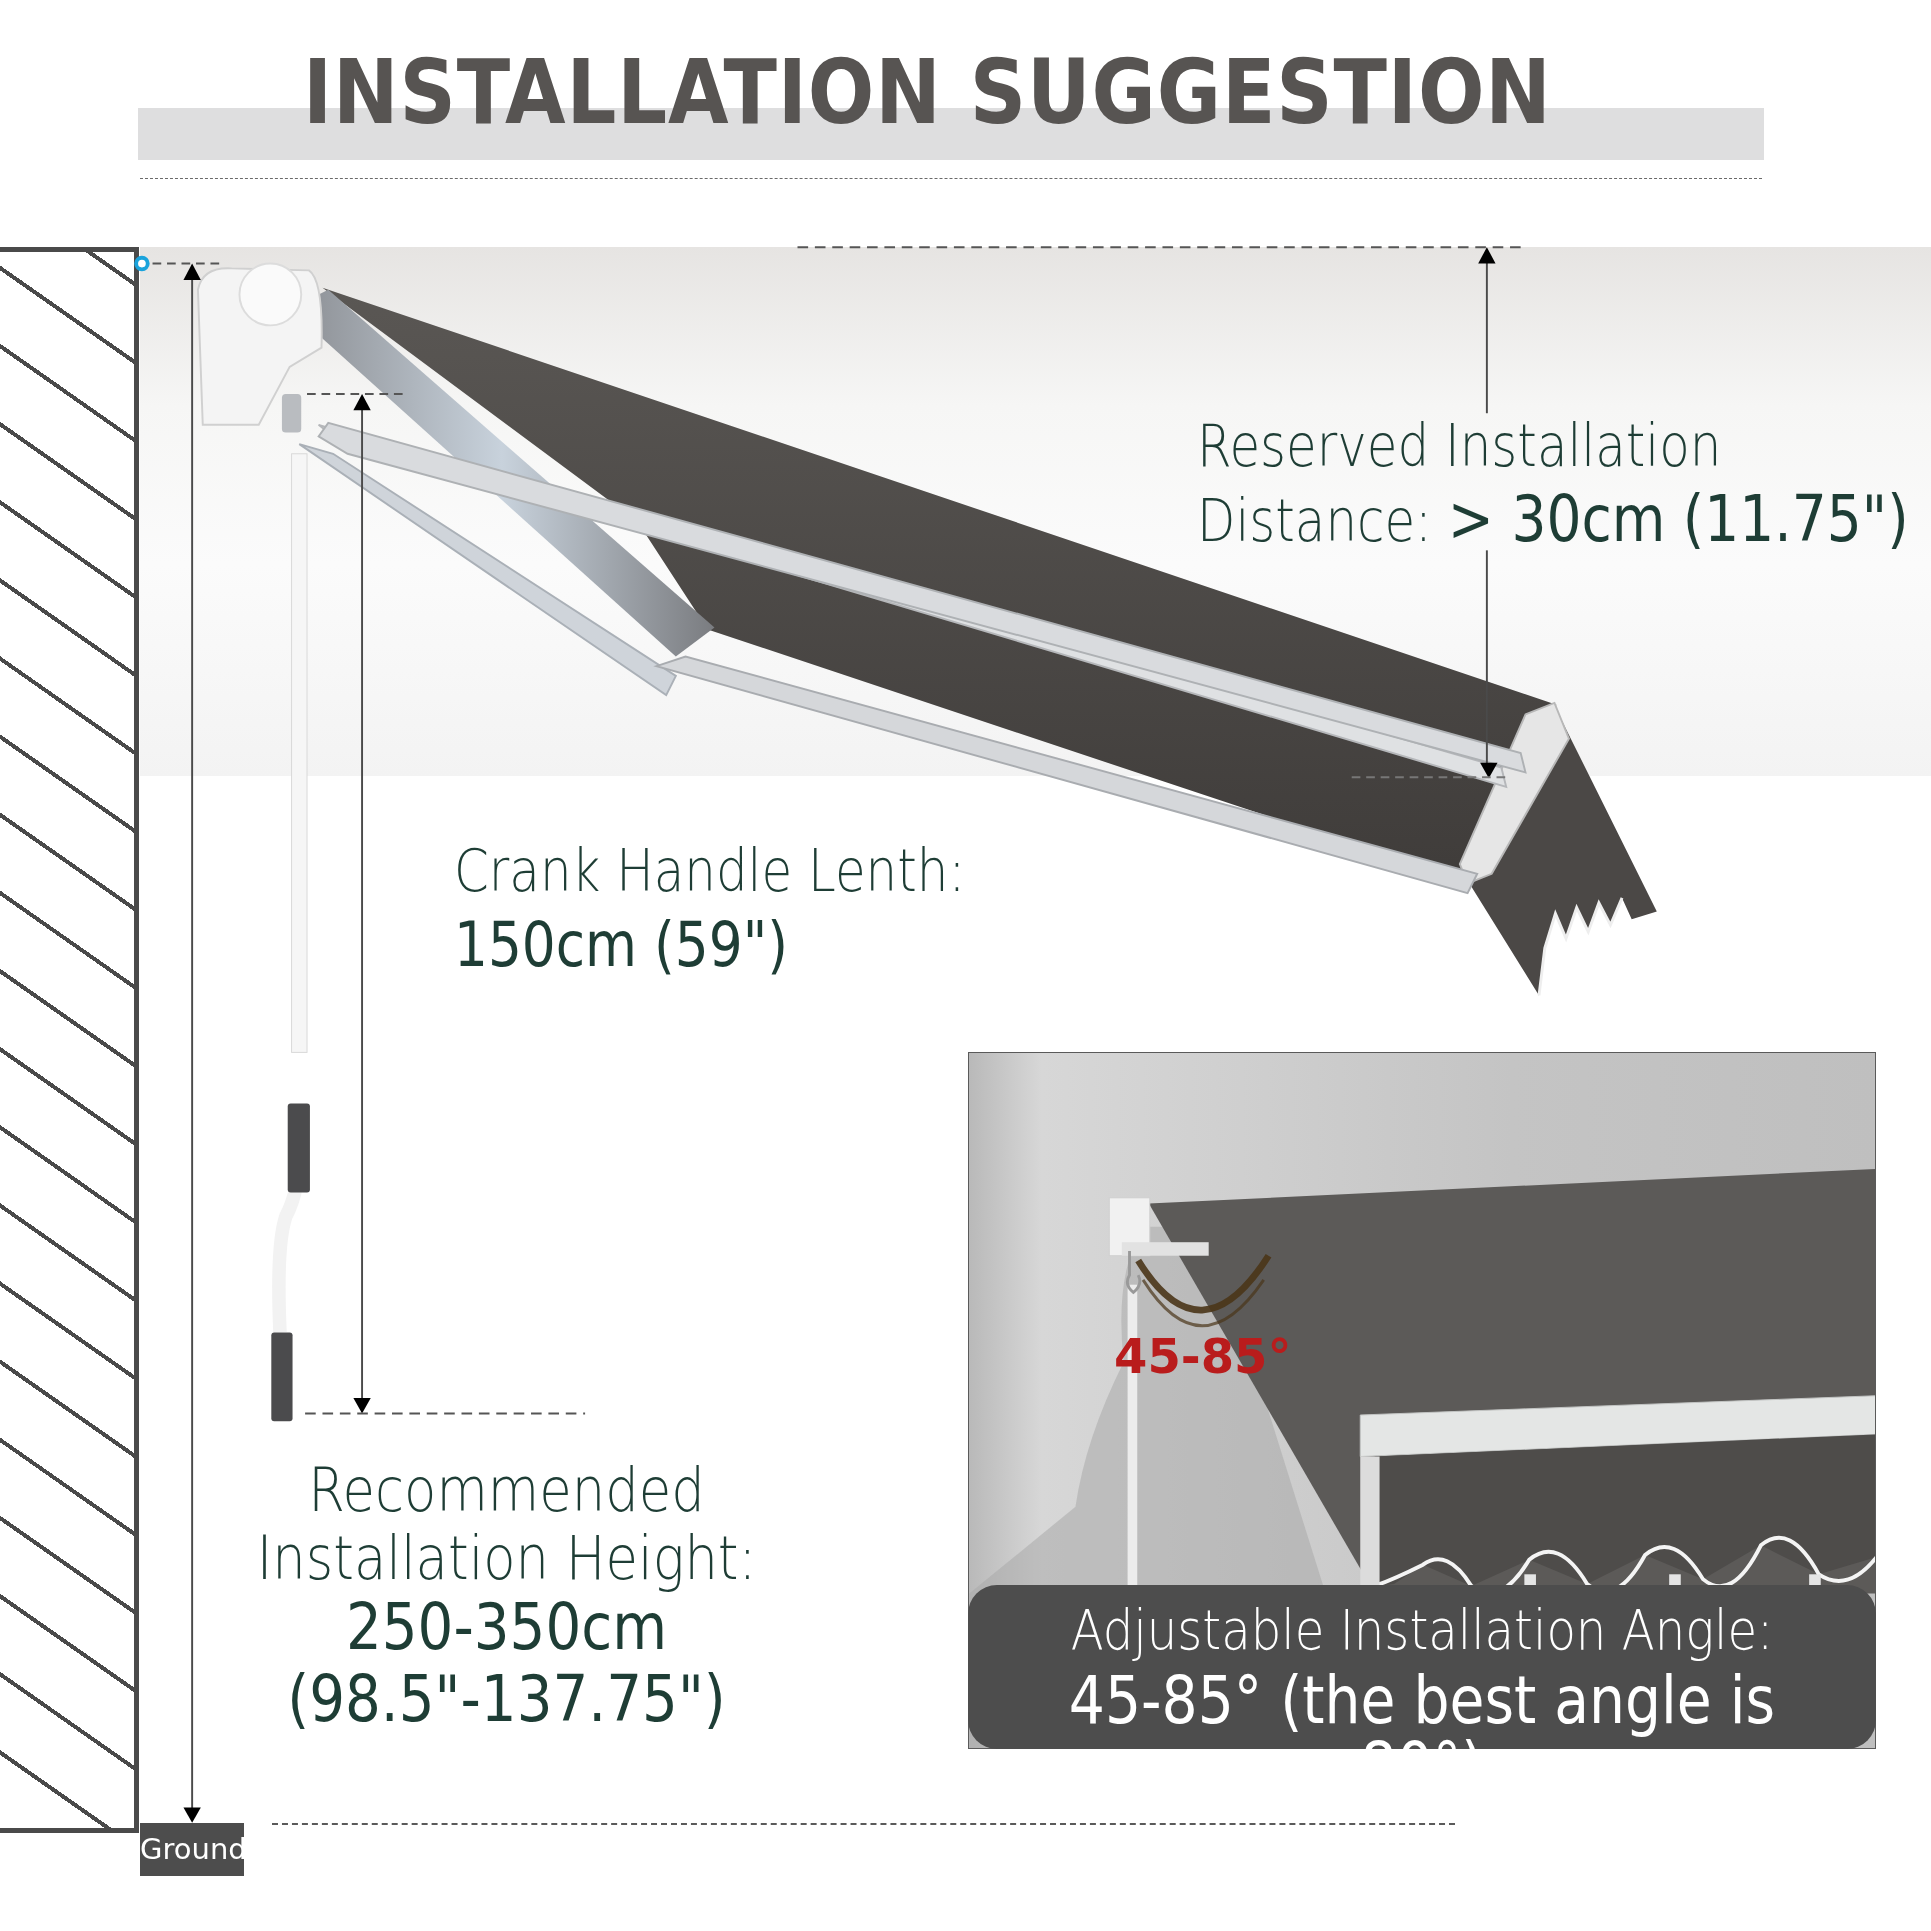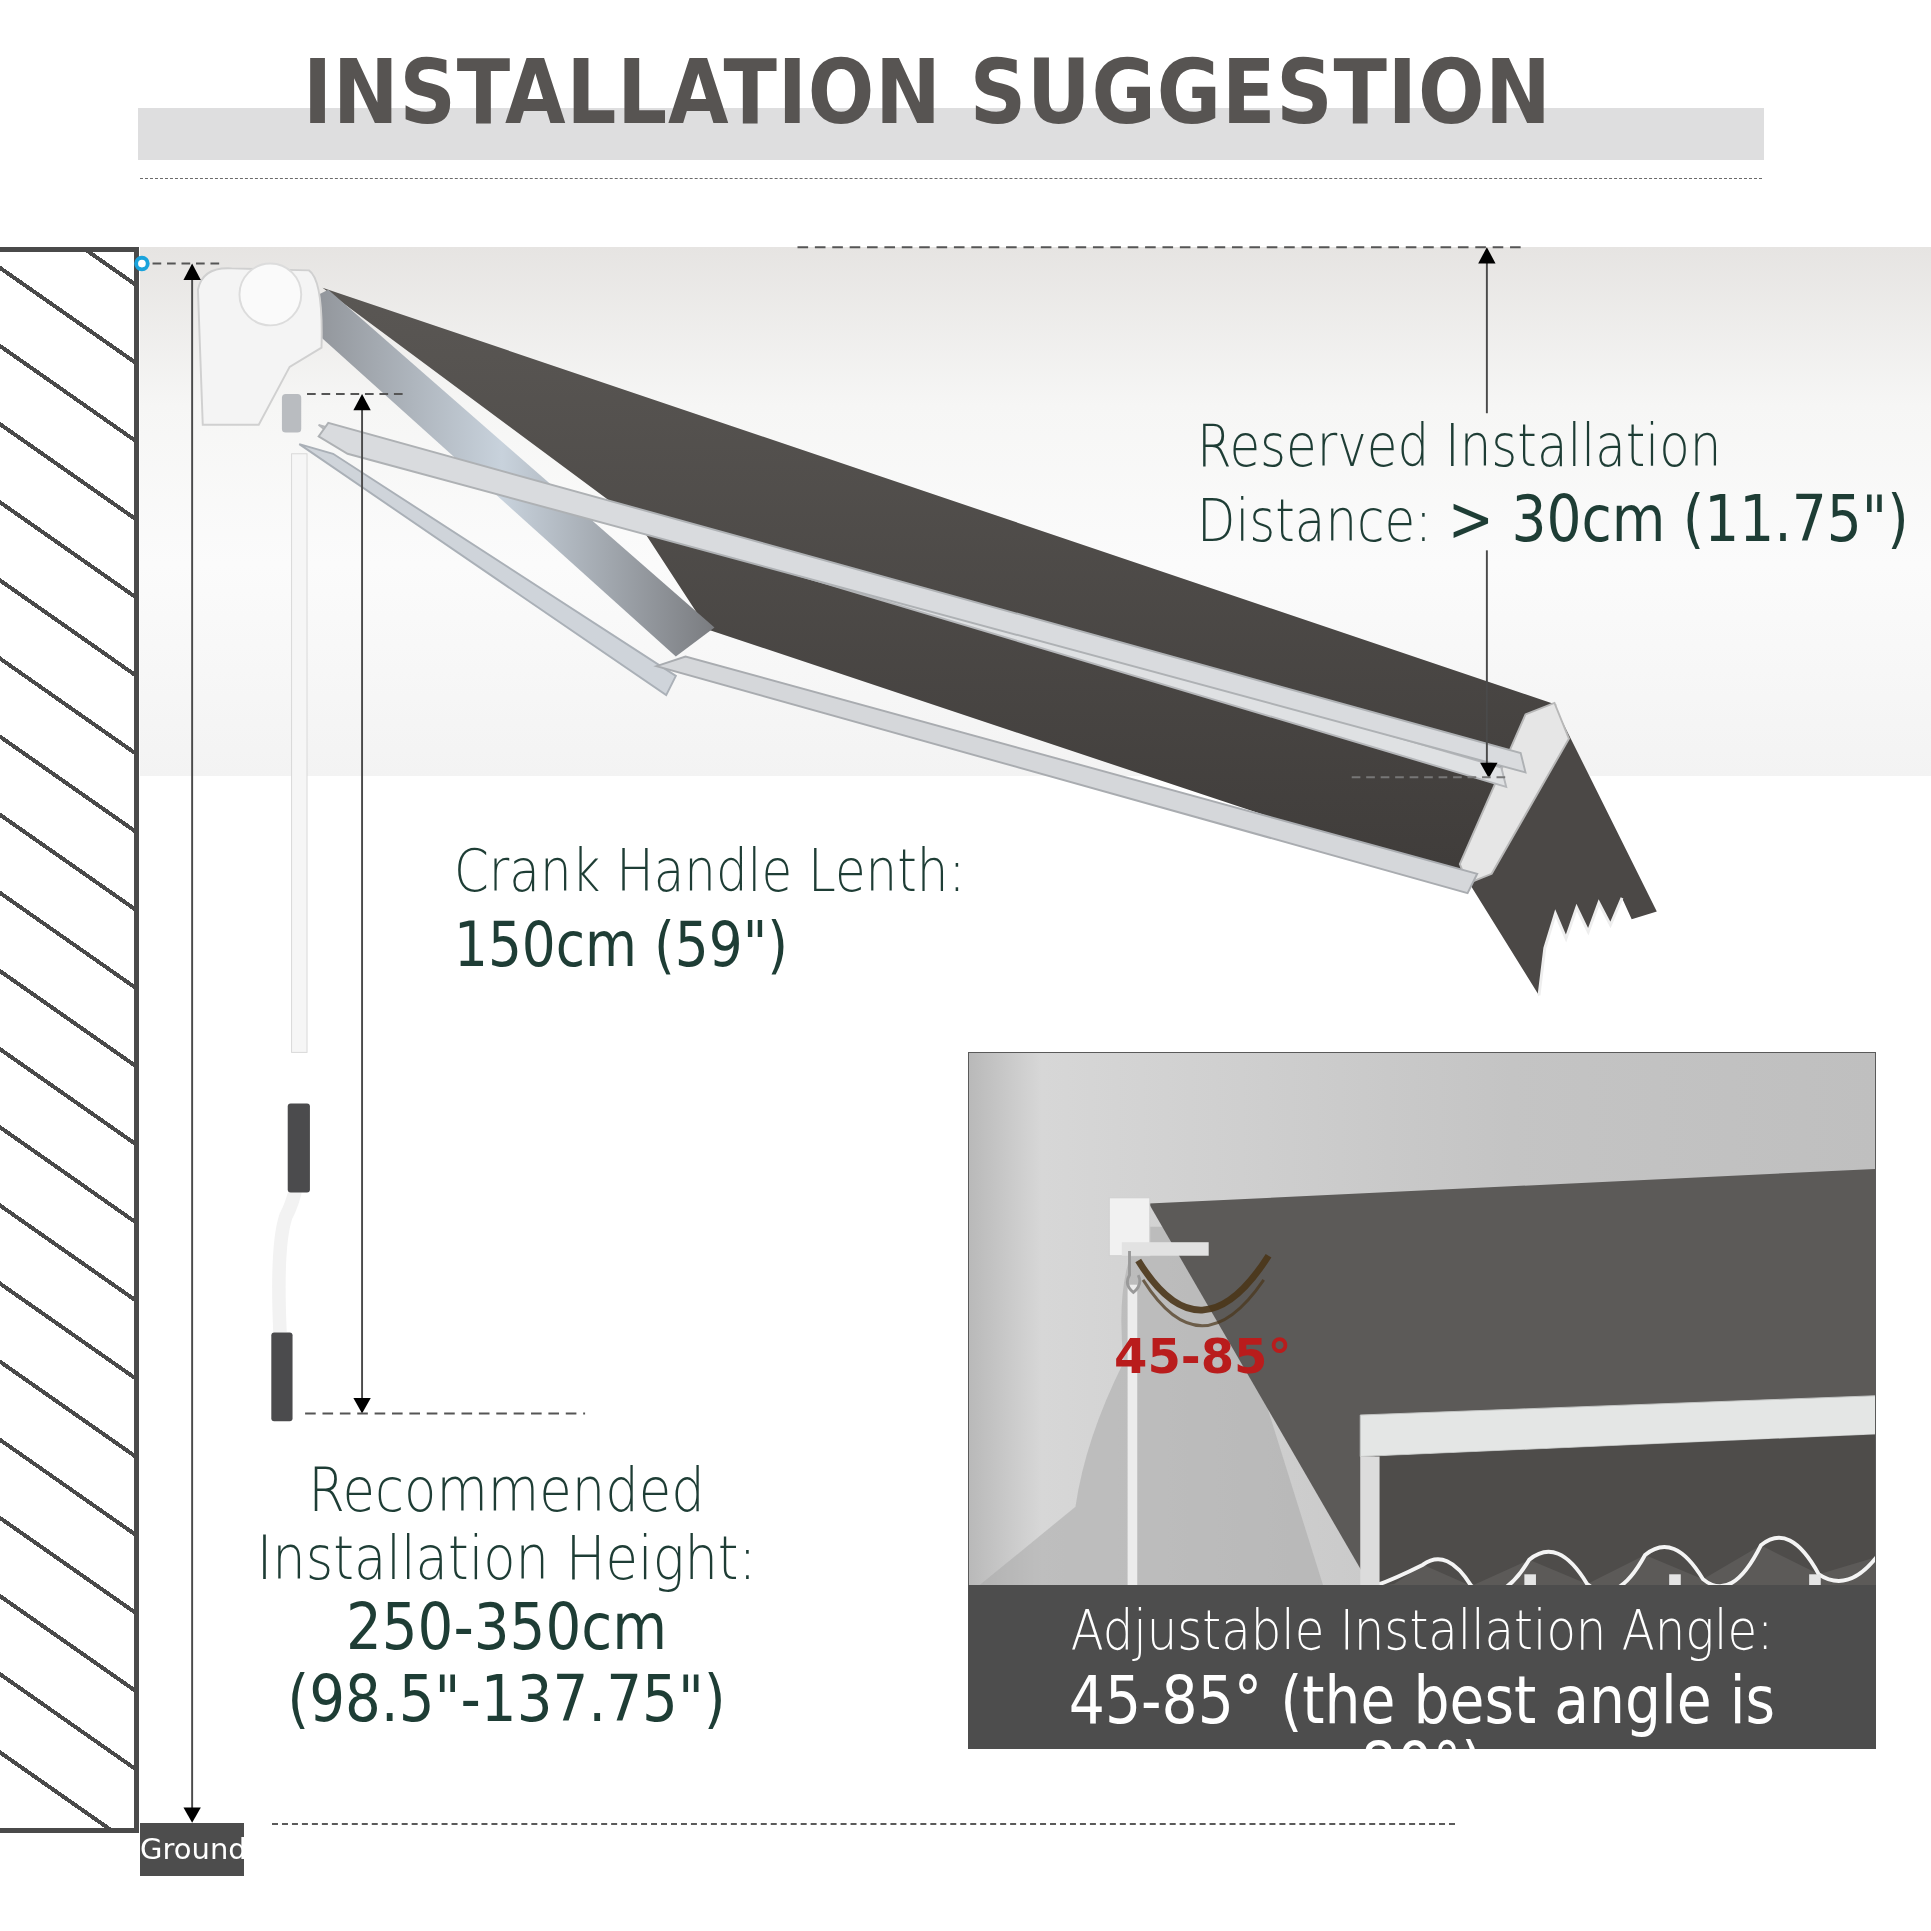--- a/index.html
+++ b/index.html
@@ -19,21 +19,21 @@
   #reserved .val { font-size:64px; }
   #crank { left:454px; top:842px; font-size:58px; transform:scaleX(0.86); transform-origin:left top; }
   #crank .l2 { display:block; margin-top:13.5px; font-size:62px; }
   #recommend { left:217px; top:1460px; width:579px; text-align:center; font-size:60px; transform:scaleX(0.88); transform-origin:center top; }
   #recommend div { margin-bottom:7.7px; }
   #recommend .val { font-size:64px; }
   #ground { left:140px; top:1823px; width:104px; height:53px; background:#4d4d4d; color:#fff; font-family:"DejaVu Sans", sans-serif; font-size:29px; line-height:53px; text-align:center; }
   #ground-dash { left:272px; top:1823px; width:1183px; border-top:2.9px dashed #5a5a5a; }
   #inset { left:968px; top:1052px; width:908px; height:697px; border:1.9px solid #5a5a5a; box-sizing:border-box; overflow:hidden;
      background: linear-gradient(90deg, #b9b9b9 0%, #d7d7d7 8%, #cfcfcf 30%, #c4c4c4 60%, #bfbfbf 100%); }
-  #caption { left:968px; top:1585px; width:908px; height:164px; background:#4d4d4d; color:#fff; font-family:"DejaVu Sans", sans-serif; font-weight:200; text-align:center; line-height:1; }
+  #caption { left:968px; top:1585px; width:908px; height:164px; background:#4d4d4d; color:#fff; font-family:"DejaVu Sans", sans-serif; font-weight:200; text-align:center; line-height:1;border-radius:29px; }
   #caption .c1 { font-size:56px; margin-top:17.4px; display:block; transform:scaleX(0.86); }
   #caption .c2 { font-size:66px; margin-top:9.7px; display:block; transform:scaleX(0.86); font-weight:normal; }
   #angle-label { left:1114px; top:1332px; font-family:"DejaVu Sans", sans-serif; font-weight:bold; font-size:48px; color:#b91c1c; line-height:1; }
   svg { position:absolute; }
 </style>
 </head>
 <body>
 
 <div id="title-bar" class="abs"></div>
 <div id="title" class="abs">INSTALLATION SUGGESTION</div>

